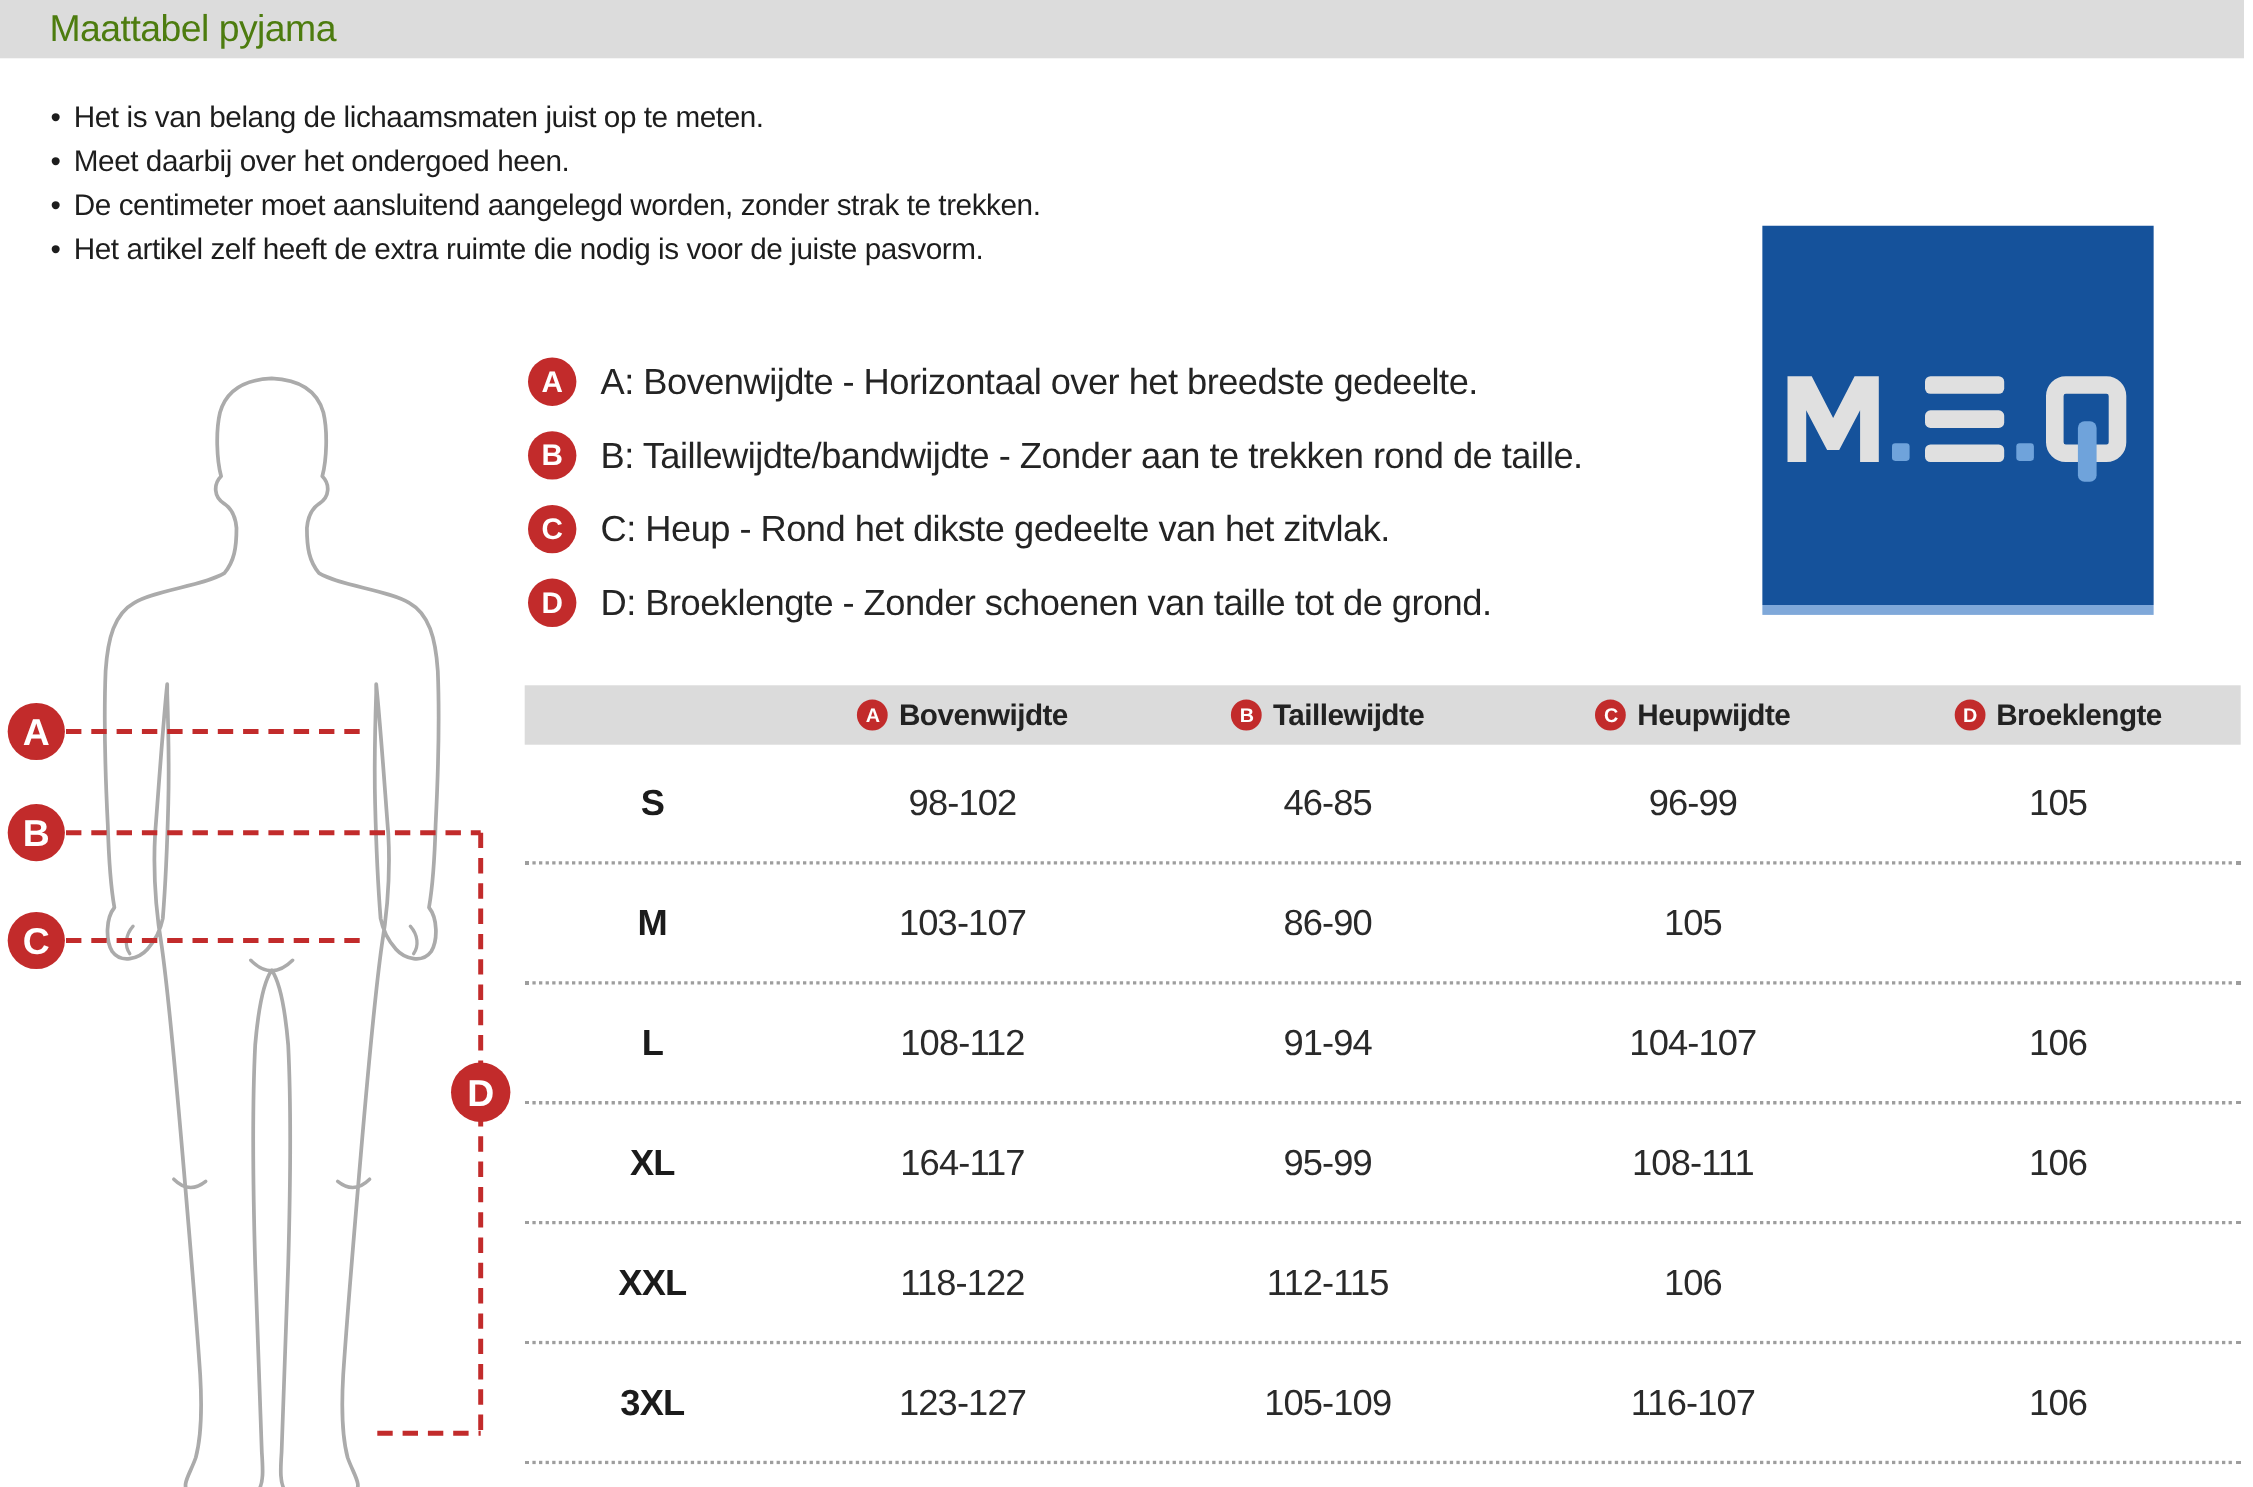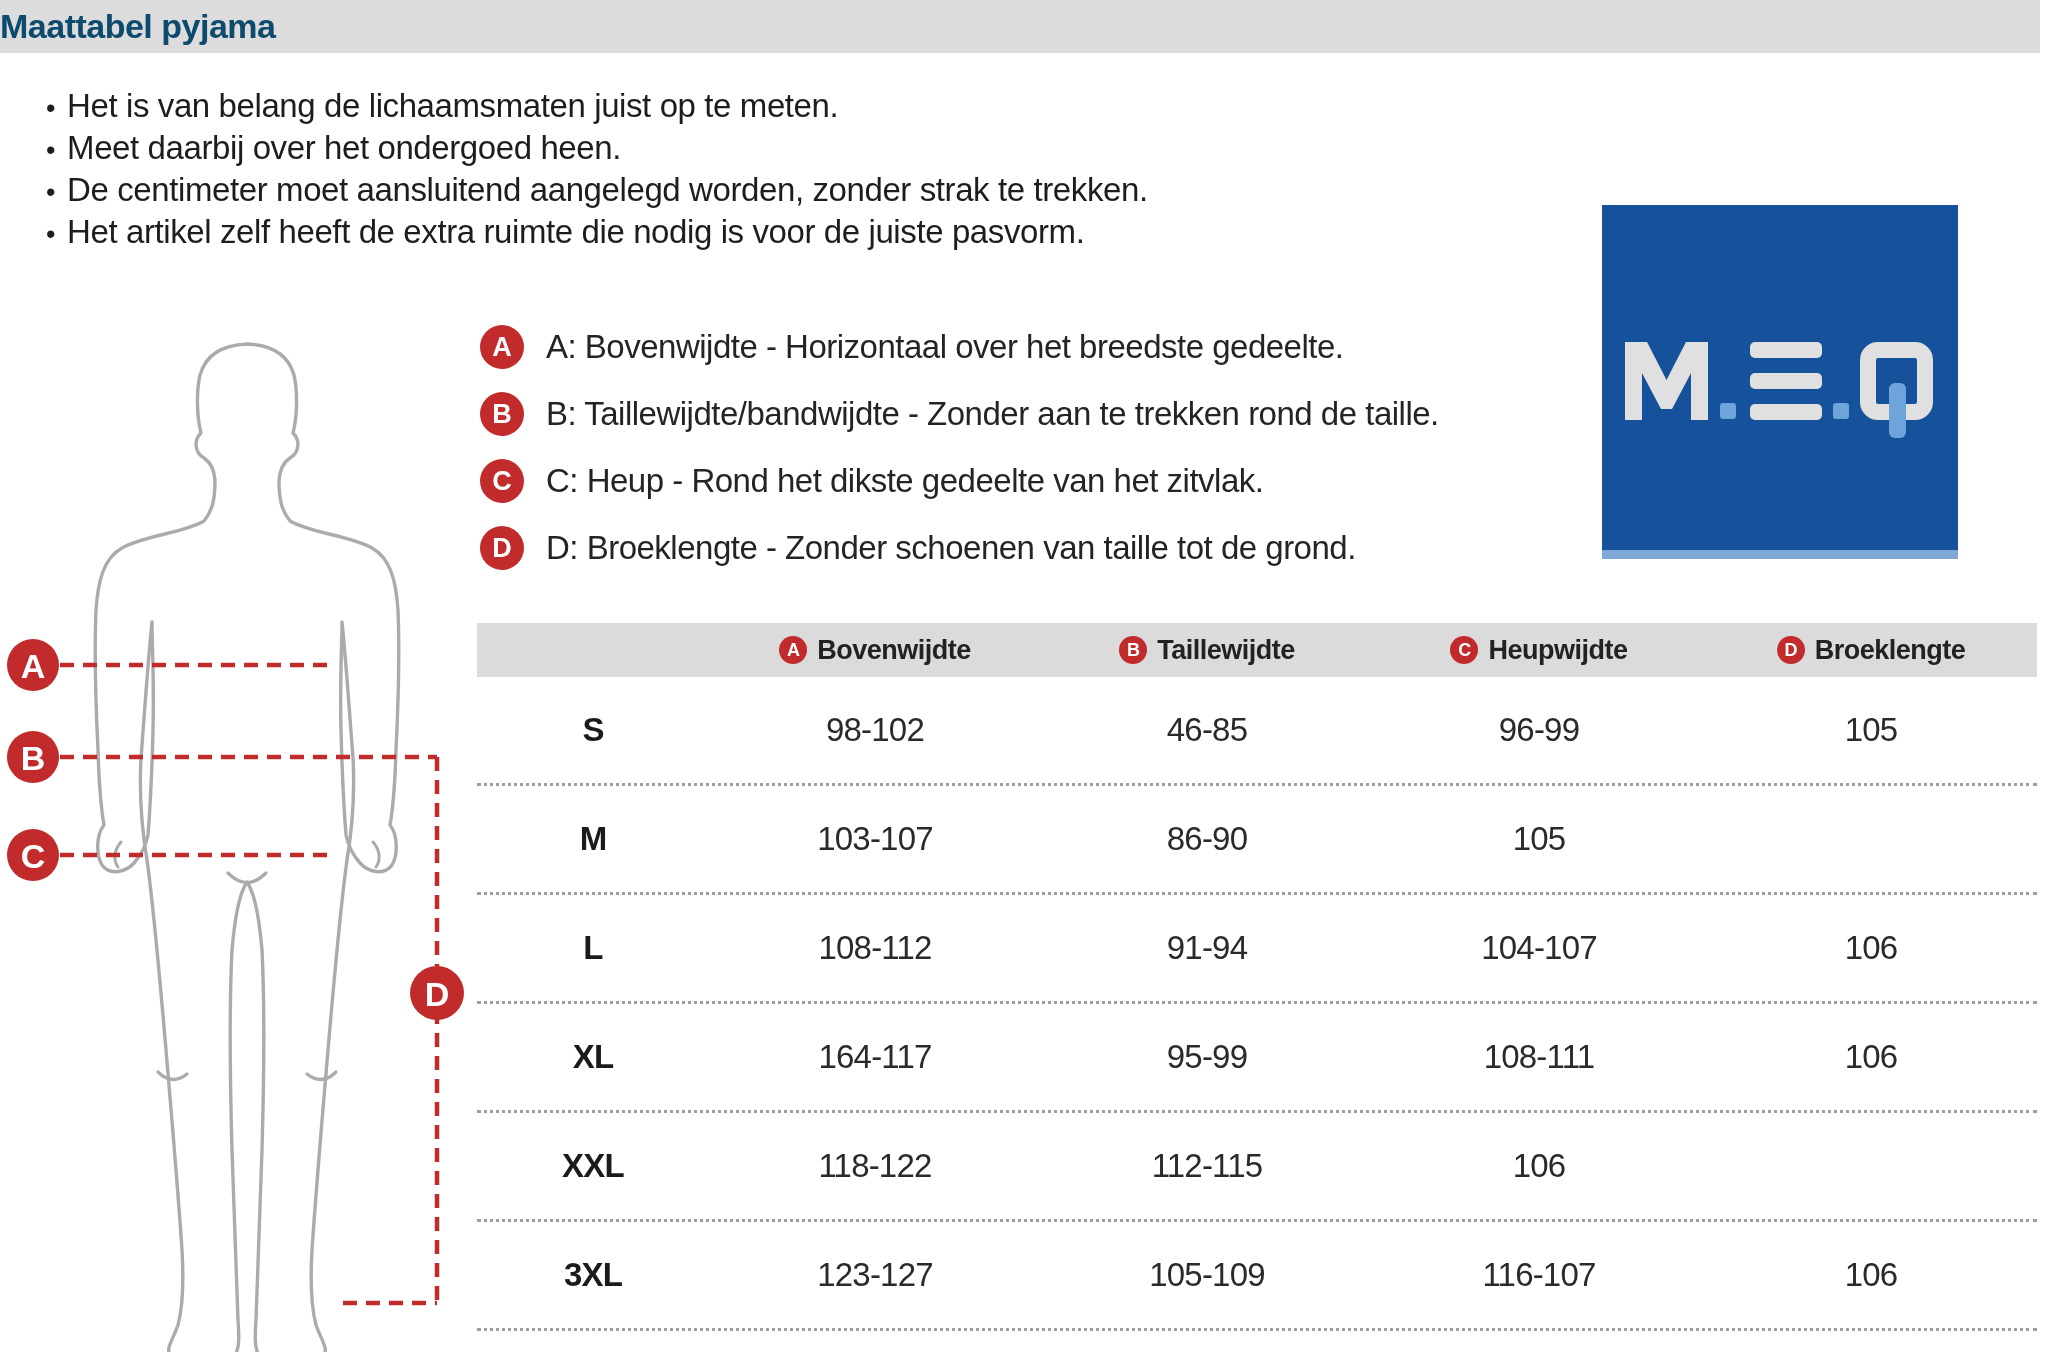--- a/index.html
+++ b/index.html
@@ -8,30 +8,30 @@
     width:2048px; height:1352px; position:relative; overflow:hidden;
     font-family:"Liberation Sans", sans-serif; color:#232323;
   }
 
   
   .titlebar {
     position:absolute; left:0; top:0; width:2040px; height:53px;
     background:#dcdcdc; display:flex; align-items:center;
   }
   .titlebar h1 {
-    font-size:34px; font-weight:bold; color:#0c4a6e;
-    letter-spacing:-0.5px;
+    font-size:34px; font-weight:normal; color:#4d7c0f;
+    padding-left:45px; letter-spacing:-0.5px;
   }
 
   
   .bullets {
     position:absolute; left:46px; top:86px; list-style:none;
   }
   .bullets li {
-    font-size:33px; line-height:40px; color:#1d1d1d; letter-spacing:-0.4px;
+    font-size:27px; line-height:40px; color:#1d1d1d; letter-spacing:-0.4px;
     display:flex; align-items:baseline;
   }
   .bullets li::before {
     content:"\2022"; font-size:27px; margin-right:12px; color:#1d1d1d;
   }
 
   
   .legend { position:absolute; left:480px; top:325px; }
   .legend-row { display:flex; align-items:center; height:44px; margin-bottom:23px; }
   .badge-lg {

